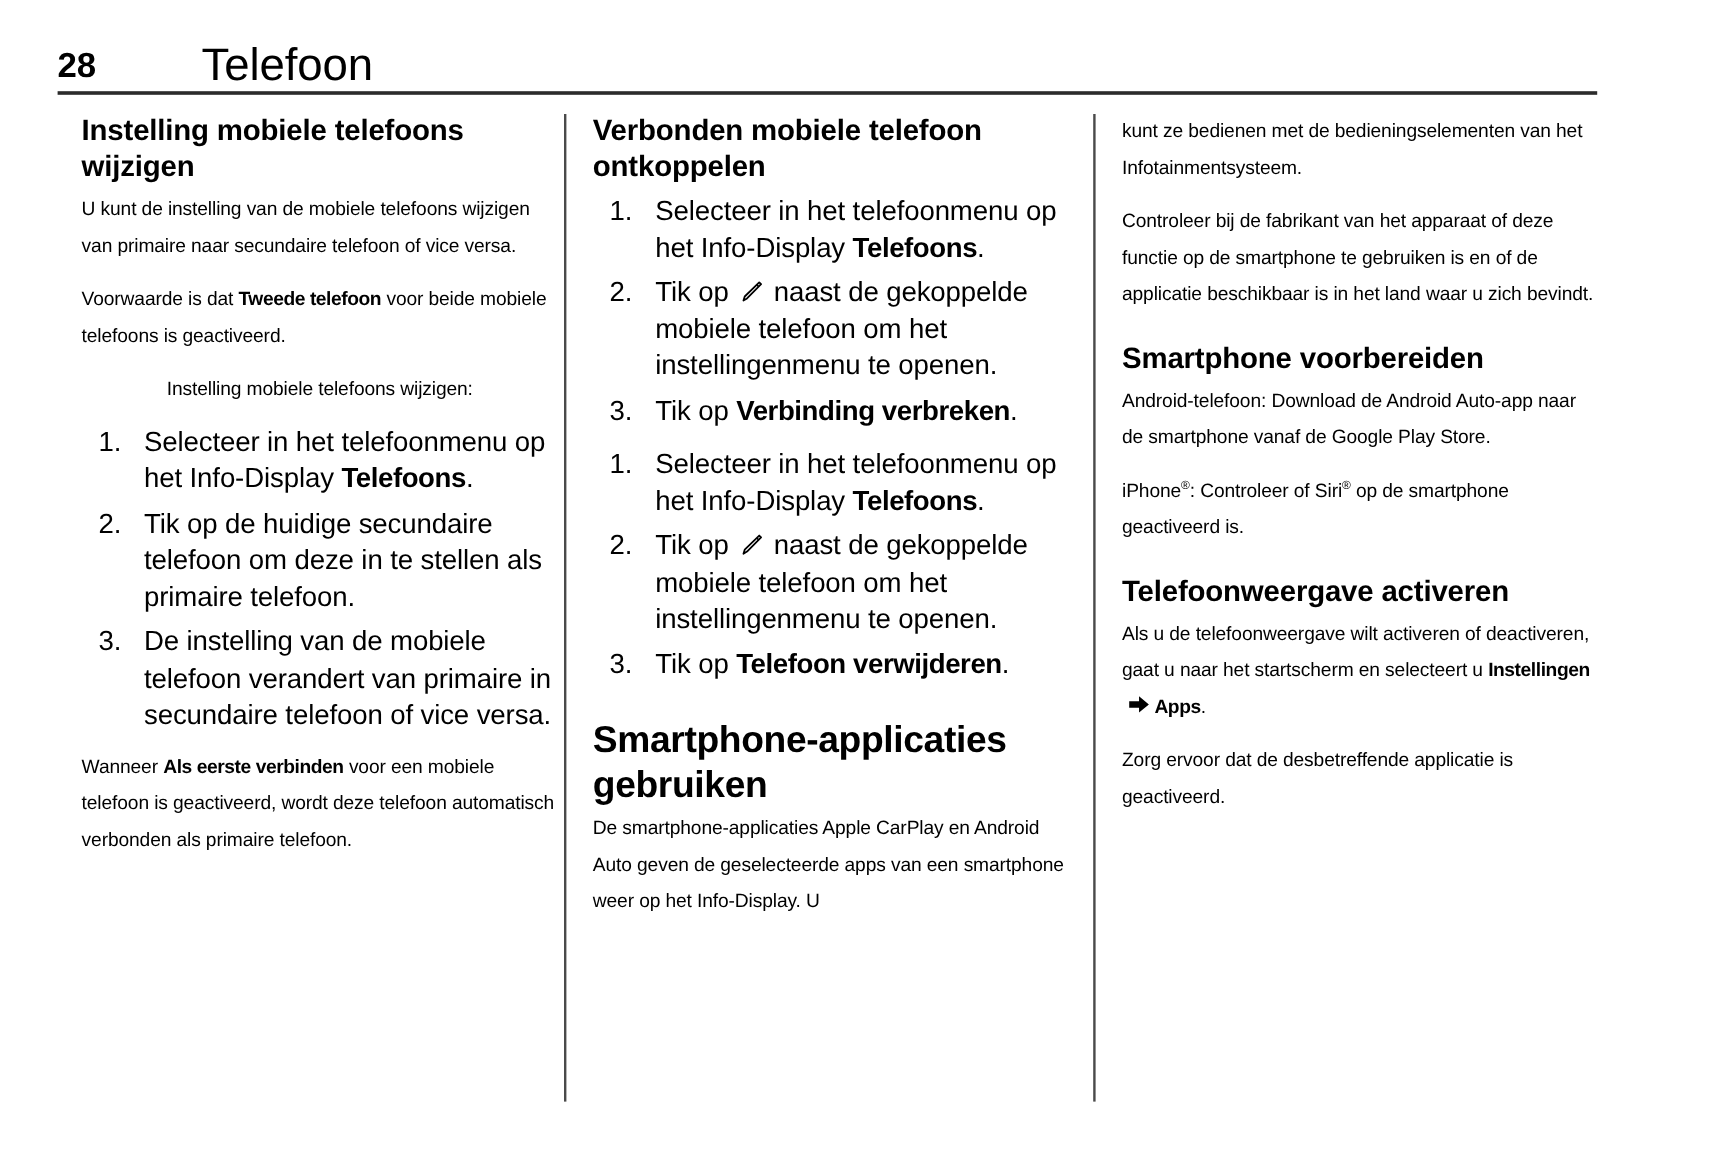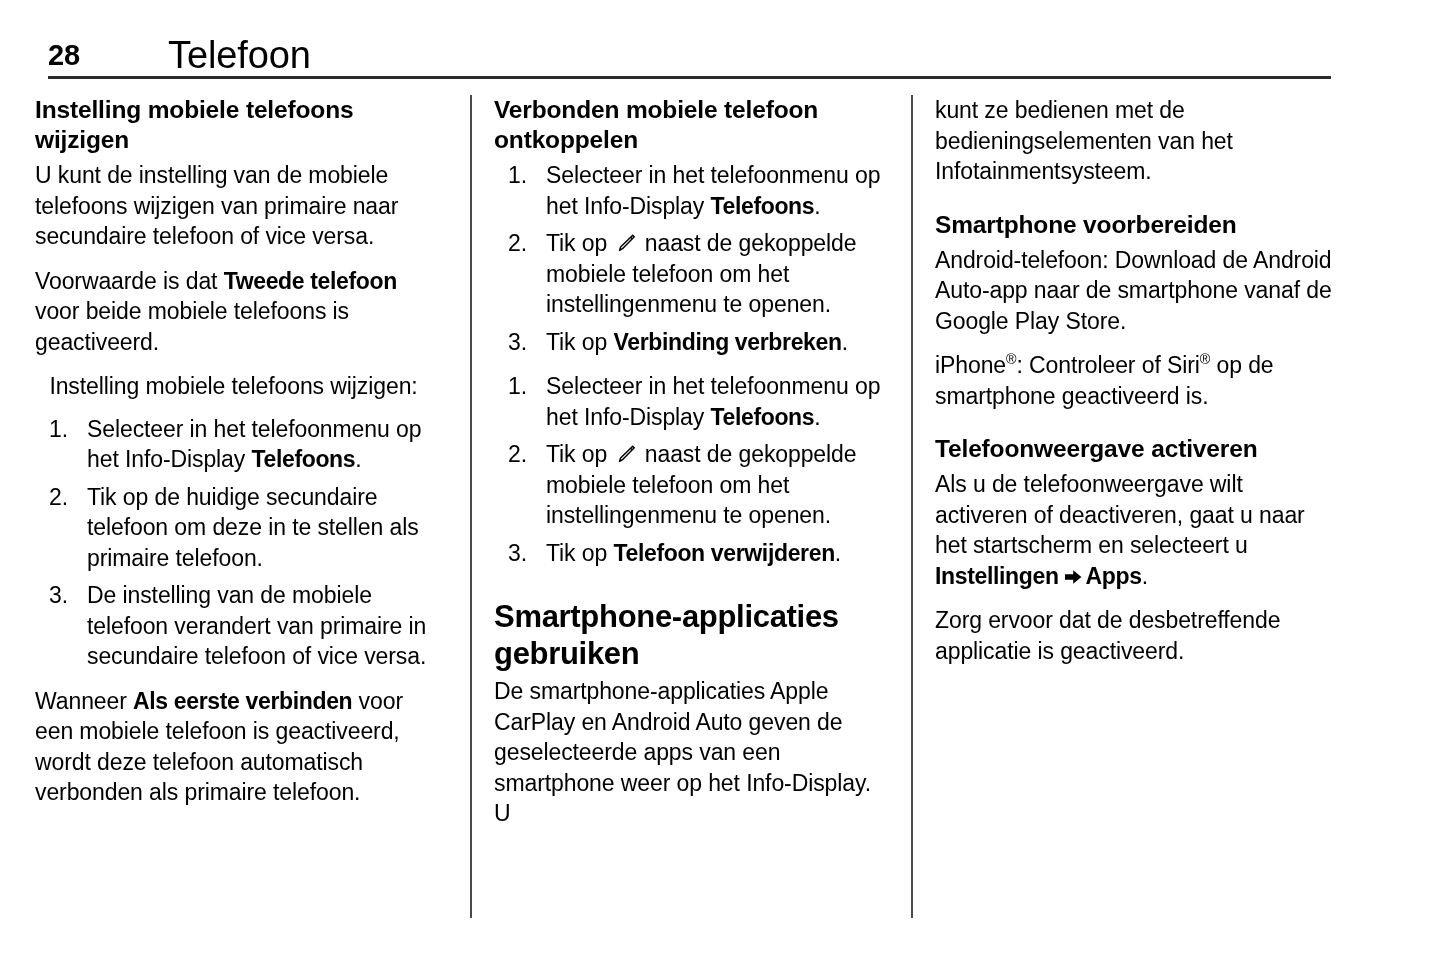--- a/index.html
+++ b/index.html
@@ -64,21 +64,21 @@
     top: 95px;
     width: 1445px;
     height: 830px;
   }
   .col {
     position: absolute;
     top: 0;
     width: 397px;
     height: 830px;
   }
-  .col-1 { left: 35px; }
+  .col-1 { left: 68px; }
   .col-2 { left: 494px; }
   .col-3 { left: 935px; }
 
   .divider {
     position: absolute;
     top: 0;
     width: 2px;
     height: 823px;
     background: #4a4a4a;
   }
@@ -97,21 +97,21 @@
   .h2 {
     font-size: 24.5px;
     font-weight: 700;
     line-height: 30px;
     letter-spacing: -0.15px;
     margin: 0 0 5px 0;
   }
   .h2.spaced { margin-top: 23px; }
 
   p.body {
-    font-size: 23px;
+    font-size: 16px;
     line-height: 30.5px;
     margin: 0 0 14px 0;
     letter-spacing: -0.1px;
   }
   p.body.tight { margin-bottom: 12px; text-align: center; }
 
   ol.steps {
     margin: 0 0 14px 0;
     padding: 0;
     list-style: none;
@@ -233,20 +233,21 @@
       <h1 class="h1">Smartphone-applicaties gebruiken</h1>
 
       <p class="body">De smartphone-applicaties Apple CarPlay en Android Auto geven de geselecteerde apps van een smartphone weer op het Info-Display. U</p>
 
     </div>
 
     <div class="col col-3">
 
       <p class="body">kunt ze bedienen met de bedieningselementen van het Infotainmentsysteem.</p>
 
+      <p class="body">Controleer bij de fabrikant van het apparaat of deze functie op de smartphone te gebruiken is en of de applicatie beschikbaar is in het land waar u zich bevindt.</p>
 
       <h2 class="h2 spaced">Smartphone voorbereiden</h2>
 
       <p class="body">Android-telefoon: Download de Android Auto-app naar de smartphone vanaf de Google Play Store.</p>
 
       <p class="body"><span>iPhone</span><sup class="reg">®</sup><span>: Controleer of Siri</span><sup class="reg">®</sup><span> op de smartphone geactiveerd is.</span></p>
 
       <h2 class="h2 spaced">Telefoonweergave activeren</h2>
 
       <p class="body"><span>Als u de telefoonweergave wilt activeren of deactiveren, gaat u naar het startscherm en selecteert u </span><span class="ui">Instellingen</span><span class="arrow-icon"><svg viewBox="0 0 20 18" width="20" height="18" aria-hidden="true">

